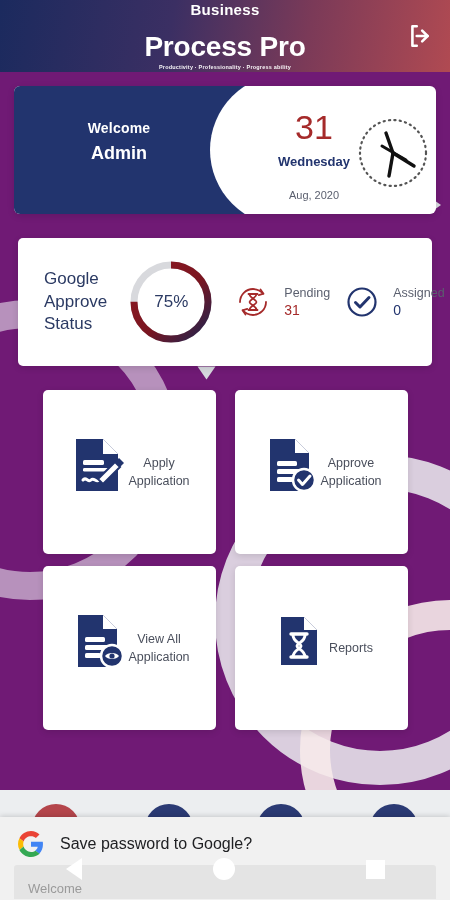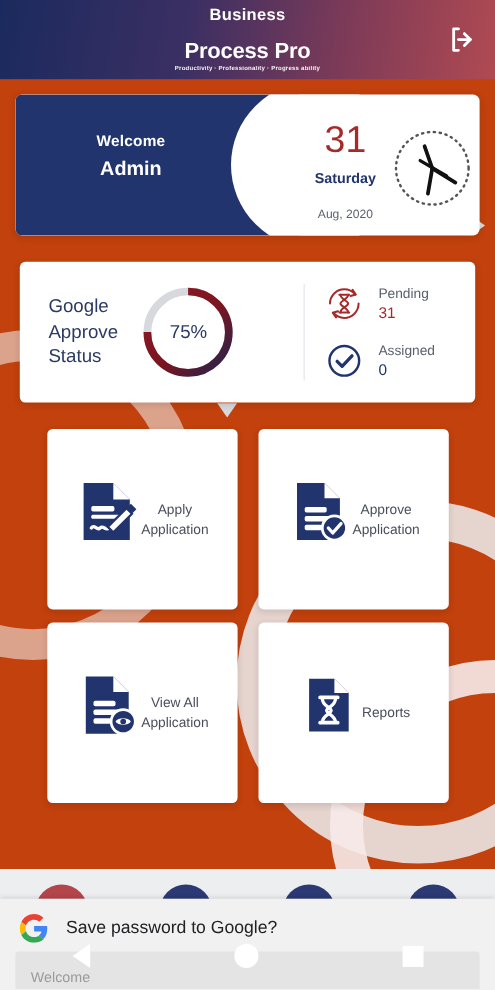--- a/index.html
+++ b/index.html
@@ -2,21 +2,21 @@
 <html><head>
 <meta charset="utf-8">
 <style>
   * { margin:0; padding:0; box-sizing:border-box; }
   html, body {
     width:450px; height:900px;
     font-family:"Liberation Sans", sans-serif;
     background:#ffffff;
     overflow:hidden;
   }
-  #app { position:relative; width:450px; height:900px; background:#c2410c; overflow:hidden; }
+  #app { position:relative; width:450px; height:900px; background:#701a75; overflow:hidden; }
 
   
   .wm { position:absolute; border-radius:50%; pointer-events:none; }
   .wm-ring-gray {
     left:215px; top:455px; width:330px; height:330px;
     border:34px solid #eceef1; opacity:.85;
   }
   .wm-ring-pink {
     left:300px; top:600px; width:300px; height:300px;
     border:30px solid #f6eaea; opacity:.9;
@@ -34,21 +34,21 @@
   .wm-tri.t2 { left:200px; top:364px; transform:rotate(90deg); border-left-color:#d6d8de; }
 
   
   .header {
     position:relative; height:72px; width:100%;
     background:linear-gradient(100deg,#1b2a5e 0%,#3b2f63 38%,#7b3a58 68%,#b04a52 100%);
     display:flex; align-items:center; justify-content:center;
   }
   .logo { text-align:center; color:#fff; line-height:1; user-select:none; }
   .logo .l1 { font-size:15px; font-weight:bold; letter-spacing:.3px; }
-  .logo .l2 { font-size:20px; font-weight:bold; letter-spacing:-.2px; margin-top:16px; }
+  .logo .l2 { font-size:28px; font-weight:bold; letter-spacing:-.2px; margin-top:16px; }
   .logo .l3 { font-size:5.5px; font-weight:bold; letter-spacing:.2px; margin-top:4px; opacity:.95; }
   .logout-icon {
     position:absolute; right:14px; top:20px;
     width:32px; height:32px; display:flex; align-items:center; justify-content:center;
     color:#fff;
   }
 
   
   .welcome-card {
     position:absolute; left:14px; top:86px; width:422px; height:128px;
@@ -88,21 +88,21 @@
     display:flex; align-items:center;
   }
   .stats-left { width:258px; height:100%; display:flex; align-items:center; padding-left:26px; }
   .total-label { font-size:17px; color:#2b3a63; line-height:1.35; }
   .donut { position:relative; width:92px; height:92px; margin-left:18px; }
   .donut-pct {
     position:absolute; inset:0; display:flex; align-items:center; justify-content:center;
     font-size:17px; color:#2b3a63; font-weight:normal;
   }
   .stats-divider { width:1px; height:88px; background:#e3e4e8; }
-  .stats-right { flex:1; height:100%; display:flex; flex-direction:column; justify-content:center; gap:12px; padding-left:16px; }
+  .stats-right { flex:1; height:100%; display:flex; justify-content:flex-start; gap:12px; padding-left:16px; }
   .stat-row { display:flex; align-items:center; gap:11px; }
   .stat-ico { width:40px; height:40px; flex:none; }
   .stat-txt .st-label { font-size:12.5px; color:#5a5f6e; }
   .stat-txt .st-val { font-size:14px; margin-top:2px; }
   .st-val.red { color:#a52a2a; }
   .st-val.navy { color:#22346e; }
 
   
   .tiles { position:absolute; left:0; top:390px; width:450px; }
   .tile-row { display:flex; justify-content:center; gap:19px; margin-bottom:12px; }
@@ -180,21 +180,21 @@
 
   <div class="welcome-card">
     <div class="welcome-left"></div>
     <div class="welcome-notch"></div>
     <div class="welcome-text">
       <div class="w1">Welcome</div>
       <div class="w2">Admin</div>
     </div>
     <div class="date-block">
       <div class="date-num">31</div>
-      <div class="date-day">Saturday</div>
+      <div class="date-day">Wednesday</div>
       <div class="date-my">Aug, 2020</div>
     </div>
     <div class="clock">
       <svg width="74" height="74" viewBox="0 0 74 74">
         <circle cx="37" cy="37" r="33" fill="none" stroke="#555" stroke-width="2.2" stroke-dasharray="1.2 4.2" stroke-linecap="round"></circle>
         <line x1="37" y1="37" x2="30" y2="17" stroke="#111" stroke-width="3.4" stroke-linecap="round"></line>
         <line x1="37" y1="37" x2="33" y2="60" stroke="#111" stroke-width="3.4" stroke-linecap="round"></line>
         <line x1="37" y1="37" x2="58" y2="50" stroke="#111" stroke-width="3.4" stroke-linecap="round"></line>
         <line x1="26" y1="30" x2="50" y2="44" stroke="#111" stroke-width="3" stroke-linecap="round"></line>
       </svg>

